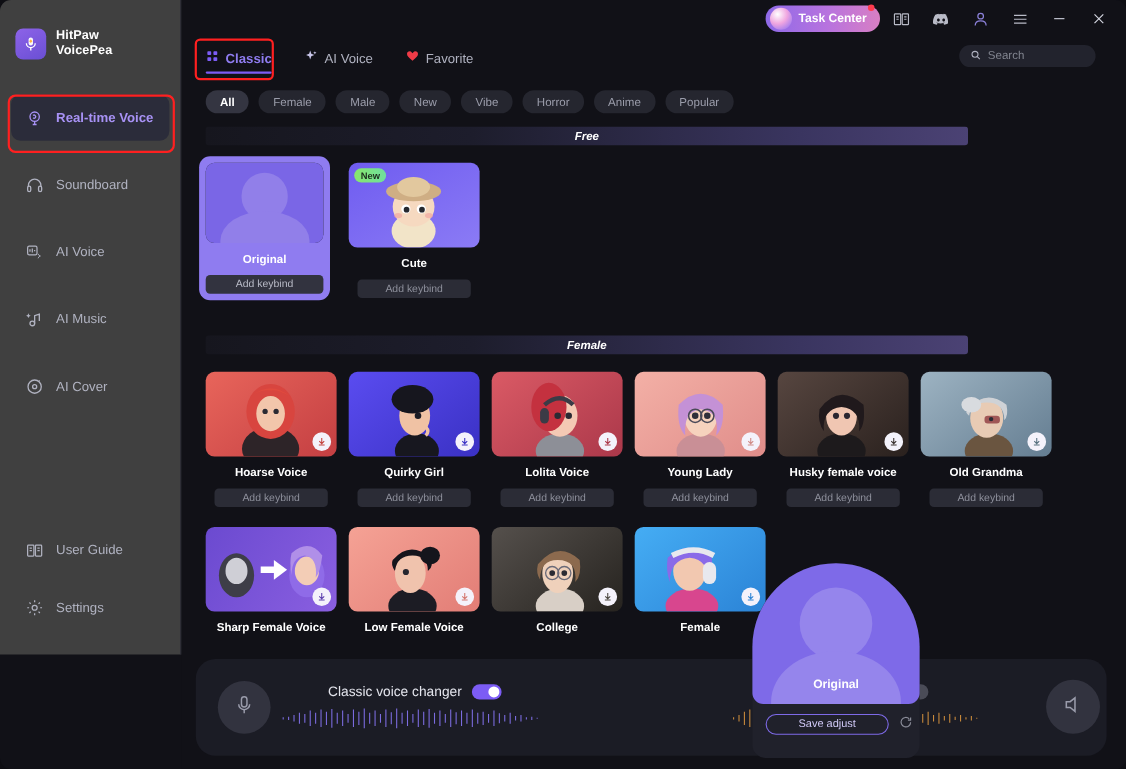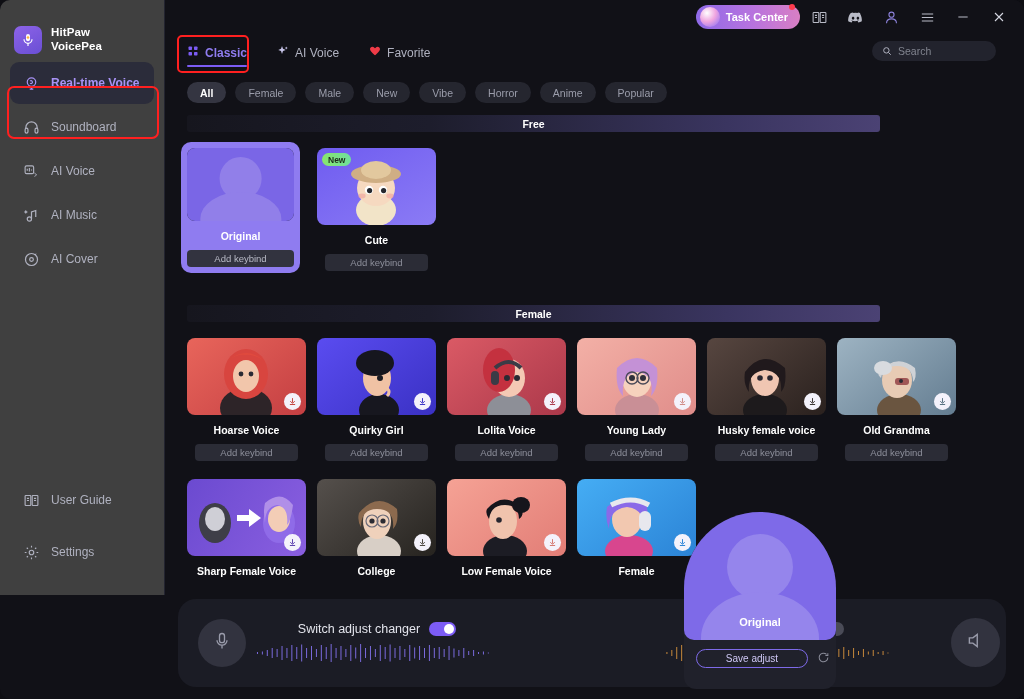--- a/index.html
+++ b/index.html
@@ -36,21 +36,21 @@
     width: 28px; height: 28px; border-radius: 7px;
     background: linear-gradient(150deg, #8d63e8, #6a4fd4);
     display: flex; align-items: center; justify-content: center;
     flex: 0 0 28px;
   }
   .brand-logo svg { display:block; }
   .brand-text { line-height: 1.18; }
   .brand-text div {
     font-size: 11.5px; font-weight: bold; color: #ffffff; letter-spacing: .1px;
   }
-  .nav { margin-top: 0; display: flex; flex-direction: column; gap: 2px; padding: 0 10px; }
+  .nav { margin-top: 24px; display: flex; flex-direction: column; gap: 19px; padding: 0 10px; }
   .nav-item {
     display: flex; align-items: center; gap: 11px;
     height: 42px; padding-left: 13px;
     border-radius: 9px;
     color: #b0b2c0; font-size: 12px;
     cursor: pointer;
   }
   .nav-item .ic { width: 17px; height: 17px; flex: 0 0 17px; display:flex; align-items:center; justify-content:center;}
   .nav-item.active {
     background: #2b2c3a;
@@ -163,20 +163,21 @@
     flex: 1; overflow: hidden; position: relative;
     padding: 0 24px 0 22px;
     margin-top: 12px;
   }
   .section-header {
     height: 17px; border-radius: 3px;
     background: linear-gradient(90deg, #16161e 0%, #1d1d2c 35%, #3a3560 78%, #4b4274 100%);
     display: flex; align-items: center; justify-content: center;
     margin: 0 120px 16px 0;
     position: relative;
+    font-style: italic;
   }
   .section-header span {
     font-size: 10.5px; font-weight: bold; color: #ffffff;
     position: absolute; left: 0; right: 0; text-align: center;
   }
   .grid {
     display: grid;
     grid-template-columns: repeat(6, 119px);
     gap: 11px;
   }
@@ -707,58 +708,58 @@
             <span class="dl">
               <svg width="9" height="9" viewBox="0 0 24 24" fill="none" stroke="#5c3fae" stroke-width="2.6">
                   <path d="M12 3v12M6 11l6 6 6-6M5 20h14"></path>
                 </svg>
             </span>
           </div>
           <div class="card-name">Sharp Female Voice</div>
         </div>
 
         <div class="card">
+          <div class="thumb" style="background:linear-gradient(140deg,#f5a295,#e27d76);">
+            <svg width="119" height="77" viewBox="0 0 119 77">
+                <ellipse cx="58" cy="72" rx="22" ry="16" fill="#1c1c24"></ellipse>
+              <ellipse cx="56" cy="42" rx="14" ry="18" fill="#f0c3ad"></ellipse>
+              <path d="M40 30q16-18 34-2 4 8-2 12 0-14-14-14-14 0-16 14-4-6-2-10z" fill="#15151c"></path>
+              <ellipse cx="74" cy="26" rx="9" ry="8" fill="#15151c"></ellipse>
+              <circle cx="52" cy="41" r="2.8" fill="#26262f"></circle>
+              </svg>
+            <span class="dl">
+              <svg width="9" height="9" viewBox="0 0 24 24" fill="none" stroke="#d4776f" stroke-width="2.6">
+                  <path d="M12 3v12M6 11l6 6 6-6M5 20h14"></path>
+                </svg>
+            </span>
+          </div>
+          <div class="card-name">Low Female Voice</div>
+        </div>
+
+        <div class="card">
           <div class="thumb" style="background:linear-gradient(140deg,#55504c,#26231f);">
             <svg width="119" height="77" viewBox="0 0 119 77">
                 <ellipse cx="62" cy="72" rx="22" ry="16" fill="#d8cfc6"></ellipse>
               <ellipse cx="60" cy="42" rx="14" ry="18" fill="#efd1bb"></ellipse>
               <path d="M42 34q18-22 38-4 2 14-4 20 2-20-16-20-16 0-16 18-4-6-2-14z" fill="#8c6a4e"></path>
               <circle cx="55" cy="42" r="2.6" fill="#2b2b33"></circle>
                 <circle cx="66" cy="42" r="2.6" fill="#2b2b33"></circle>
               <circle cx="55" cy="42" r="6" fill="none" stroke="#6a6a78" stroke-width="1.2"></circle>
               <circle cx="66" cy="42" r="6" fill="none" stroke="#6a6a78" stroke-width="1.2"></circle>
               </svg>
             <span class="dl">
               <svg width="9" height="9" viewBox="0 0 24 24" fill="none" stroke="#4a463f" stroke-width="2.6">
                   <path d="M12 3v12M6 11l6 6 6-6M5 20h14"></path>
                 </svg>
             </span>
           </div>
           <div class="card-name">College</div>
         </div>
 
         <div class="card">
-          <div class="thumb" style="background:linear-gradient(140deg,#f5a295,#e27d76);">
-            <svg width="119" height="77" viewBox="0 0 119 77">
-                <ellipse cx="58" cy="72" rx="22" ry="16" fill="#1c1c24"></ellipse>
-              <ellipse cx="56" cy="42" rx="14" ry="18" fill="#f0c3ad"></ellipse>
-              <path d="M40 30q16-18 34-2 4 8-2 12 0-14-14-14-14 0-16 14-4-6-2-10z" fill="#15151c"></path>
-              <ellipse cx="74" cy="26" rx="9" ry="8" fill="#15151c"></ellipse>
-              <circle cx="52" cy="41" r="2.8" fill="#26262f"></circle>
-              </svg>
-            <span class="dl">
-              <svg width="9" height="9" viewBox="0 0 24 24" fill="none" stroke="#d4776f" stroke-width="2.6">
-                  <path d="M12 3v12M6 11l6 6 6-6M5 20h14"></path>
-                </svg>
-            </span>
-          </div>
-          <div class="card-name">Low Female Voice</div>
-        </div>
-
-        <div class="card">
           <div class="thumb" style="background:linear-gradient(140deg,#45adf4,#2b83d6);">
             <svg width="119" height="77" viewBox="0 0 119 77">
                 <ellipse cx="52" cy="72" rx="24" ry="16" fill="#d8468e"></ellipse>
               <ellipse cx="50" cy="40" rx="15" ry="18" fill="#f2c8b0"></ellipse>
               <path d="M30 28q20-18 40 0 2 16-4 22 2-20-16-22-18 2-18 22-4-10-2-22z" fill="#8a6ae8"></path>
               <rect x="62" y="32" width="12" height="20" rx="6" fill="#e8e8ee"></rect>
               <path d="M34 26q20-10 38 0" stroke="#e8e8ee" stroke-width="5" fill="none"></path>
               </svg>
             <span class="dl">
               <svg width="9" height="9" viewBox="0 0 24 24" fill="none" stroke="#2b83d6" stroke-width="2.6">
@@ -779,21 +780,21 @@
               <rect x="9" y="3" width="6" height="11" rx="3"></rect>
                 <path d="M6 11a6 6 0 0 0 12 0"></path>
                 <path d="M12 17v4"></path>
             </svg>
           </span>
         </div>
       </div>
 
       <div class="side-pane">
         <div class="pane-row">
-          <span class="pane-label">Switch adjust changer</span>
+          <span class="pane-label">Classic voice changer</span>
           <span class="toggle on">
               <span class="knob"></span>
             </span>
         </div>
         <svg class="wave" viewBox="0 0 320 22" preserveAspectRatio="none">
           <g stroke="#7c6ce0" stroke-width="1.2">
             <line x1="8" y1="11" x2="8" y2="11"></line>
               <line x1="14" y1="10" x2="14" y2="12"></line>
               <line x1="20" y1="9.5" x2="20" y2="12.5"></line>
             <line x1="26" y1="8" x2="26" y2="14"></line>

